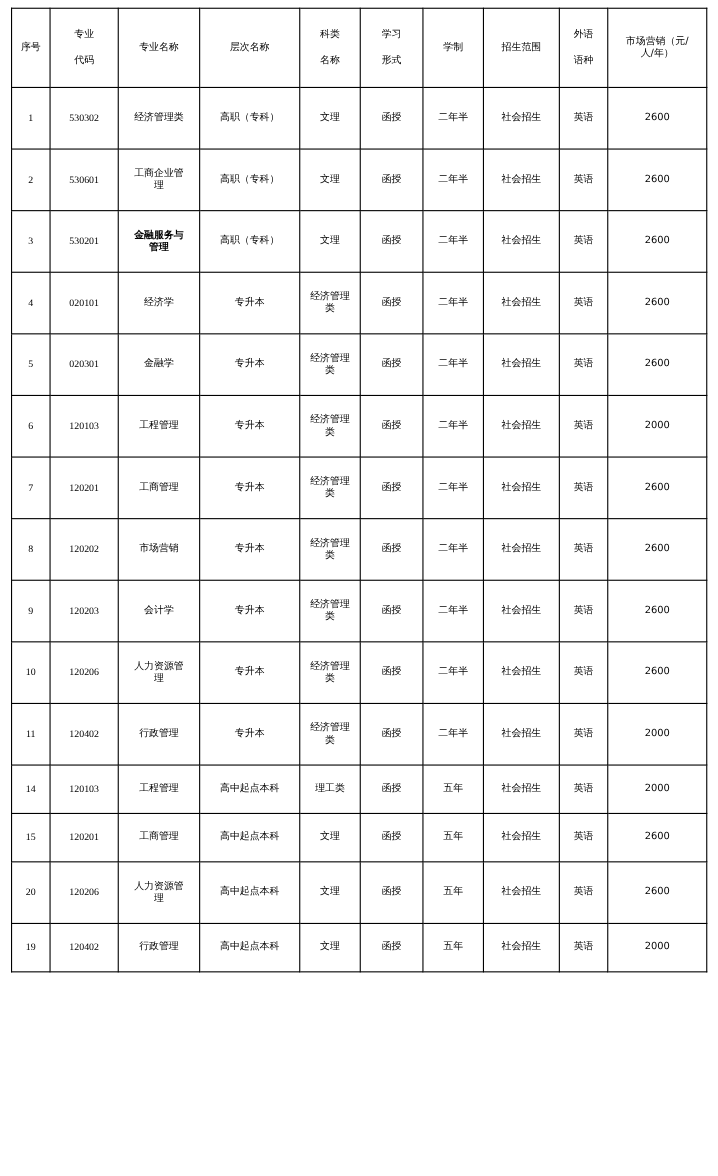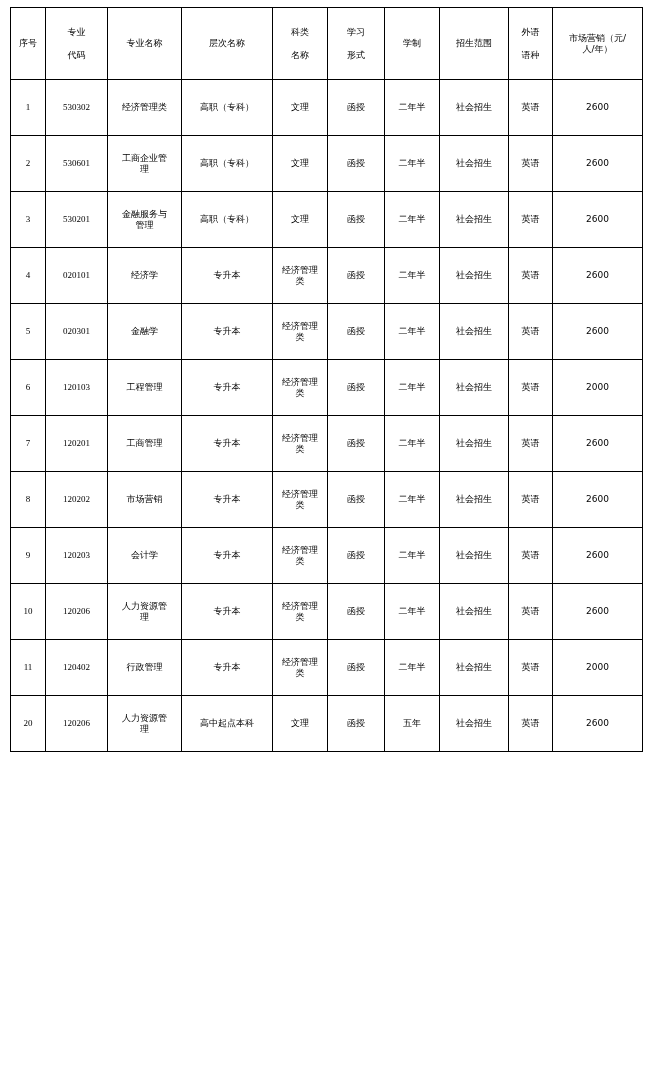--- a/index.html
+++ b/index.html
@@ -98,21 +98,21 @@
     <td style="padding:0 8px;">文理</td>
     <td>函授</td>
     <td>二年半</td>
     <td>社会招生</td>
     <td>英语</td>
     <td style="font-size:9px;">2600</td>
   </tr>
       <tr class="tall">
     <td class="num">3</td>
     <td class="num">530201</td>
-    <td style="padding:0 10px;">金融服务与管理</td>
+    <td style="padding:0 10px;font-weight:bold;">金融服务与管理</td>
     <td>高职（专科）</td>
     <td style="padding:0 8px;">文理</td>
     <td>函授</td>
     <td>二年半</td>
     <td>社会招生</td>
     <td>英语</td>
     <td style="font-size:9px;">2600</td>
   </tr>
       <tr class="tall">
     <td class="num">4</td>
@@ -203,26 +203,62 @@
     <td class="num">120402</td>
     <td style="padding:0 10px;">行政管理</td>
     <td>专升本</td>
     <td style="padding:0 8px;">经济管理类</td>
     <td>函授</td>
     <td>二年半</td>
     <td>社会招生</td>
     <td>英语</td>
     <td style="font-size:9px;">2000</td>
   </tr>
+      <tr class="short">
+    <td class="num">14</td>
+    <td class="num">120103</td>
+    <td style="padding:0 10px;">工程管理</td>
+    <td>高中起点本科</td>
+    <td style="padding:0 8px;">理工类</td>
+    <td>函授</td>
+    <td>五年</td>
+    <td>社会招生</td>
+    <td>英语</td>
+    <td style="font-size:9px;">2000</td>
+  </tr>
+      <tr class="short">
+    <td class="num">15</td>
+    <td class="num">120201</td>
+    <td style="padding:0 10px;">工商管理</td>
+    <td>高中起点本科</td>
+    <td style="padding:0 8px;">文理</td>
+    <td>函授</td>
+    <td>五年</td>
+    <td>社会招生</td>
+    <td>英语</td>
+    <td style="font-size:9px;">2600</td>
+  </tr>
       <tr class="tall">
     <td class="num">20</td>
     <td class="num">120206</td>
     <td style="padding:0 10px;">人力资源管理</td>
     <td>高中起点本科</td>
     <td style="padding:0 8px;">文理</td>
     <td>函授</td>
     <td>五年</td>
     <td>社会招生</td>
     <td>英语</td>
     <td style="font-size:9px;">2600</td>
+  </tr>
+      <tr class="short">
+    <td class="num">19</td>
+    <td class="num">120402</td>
+    <td style="padding:0 10px;">行政管理</td>
+    <td>高中起点本科</td>
+    <td style="padding:0 8px;">文理</td>
+    <td>函授</td>
+    <td>五年</td>
+    <td>社会招生</td>
+    <td>英语</td>
+    <td style="font-size:9px;">2000</td>
   </tr>
     </tbody>
 </table>
 
 </body></html>

